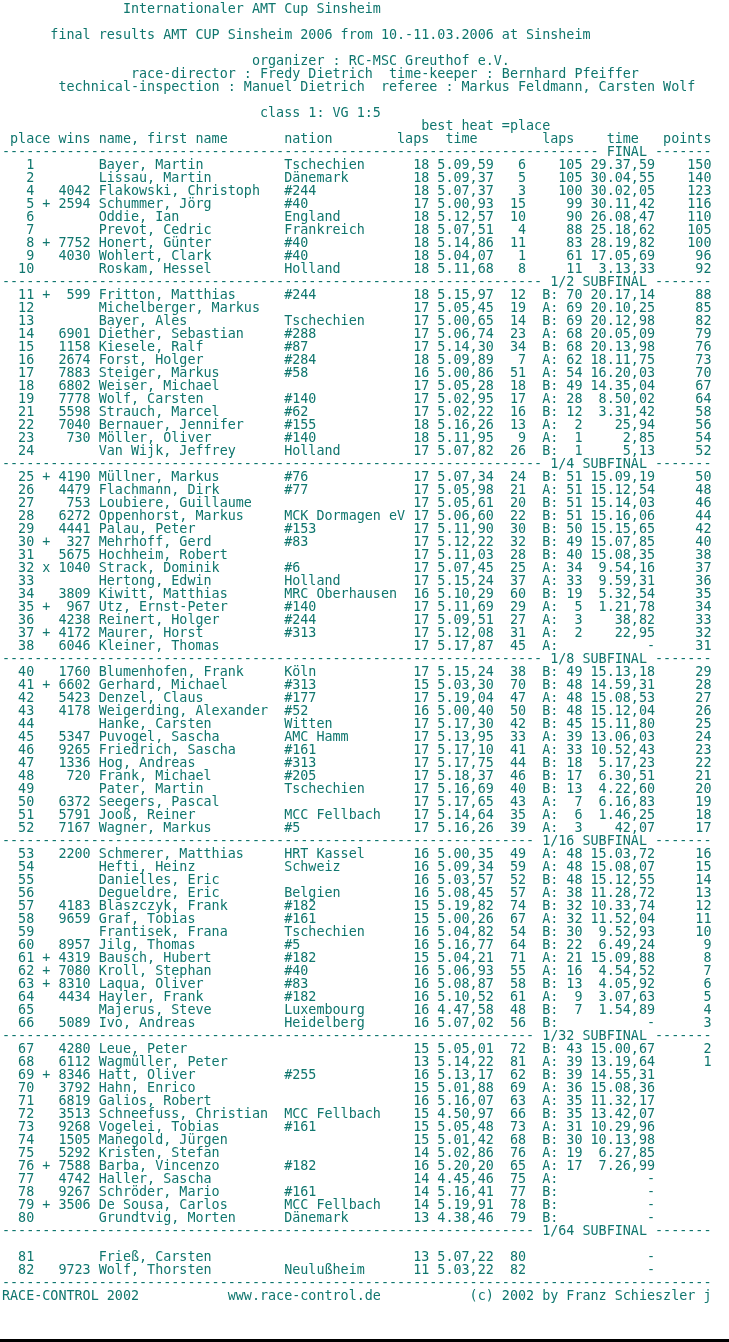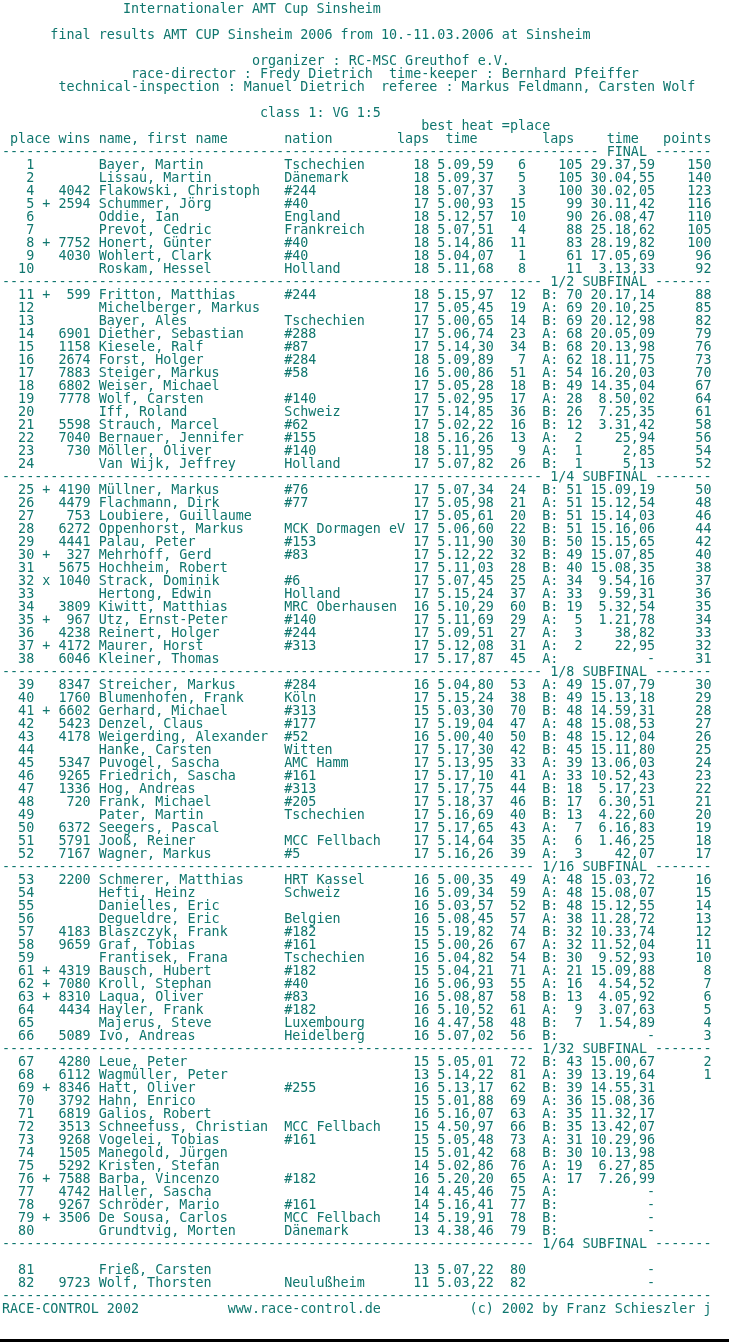--- a/index.html
+++ b/index.html
@@ -47,42 +47,40 @@
       <div class="line">------------------------------------------------------------------- 1/2 SUBFINAL -------</div>
       <div class="line">  11 +  599 Fritton, Matthias      #244            18 5.15,97  12  B: 70 20.17,14     88</div>
       <div class="line">  12        Michelberger, Markus                   17 5.05,45  19  A: 69 20.10,25     85</div>
       <div class="line">  13        Bayer, Ales            Tschechien      17 5.00,65  14  B: 69 20.12,98     82</div>
       <div class="line">  14   6901 Diether, Sebastian     #288            17 5.06,74  23  A: 68 20.05,09     79</div>
       <div class="line">  15   1158 Kiesele, Ralf          #87             17 5.14,30  34  B: 68 20.13,98     76</div>
       <div class="line">  16   2674 Forst, Holger          #284            18 5.09,89   7  A: 62 18.11,75     73</div>
       <div class="line">  17   7883 Steiger, Markus        #58             16 5.00,86  51  A: 54 16.20,03     70</div>
       <div class="line">  18   6802 Weiser, Michael                        17 5.05,28  18  B: 49 14.35,04     67</div>
       <div class="line">  19   7778 Wolf, Carsten          #140            17 5.02,95  17  A: 28  8.50,02     64</div>
-      <div class="line">  20        Iff, Roland            Schweiz         17 5.14,85  36  B: 26  7.25,35     61</div>
       <div class="line">  21   5598 Strauch, Marcel        #62             17 5.02,22  16  B: 12  3.31,42     58</div>
       <div class="line">  22   7040 Bernauer, Jennifer     #155            18 5.16,26  13  A:  2    25,94     56</div>
       <div class="line">  23    730 Möller, Oliver         #140            18 5.11,95   9  A:  1     2,85     54</div>
       <div class="line">  24        Van Wijk, Jeffrey      Holland         17 5.07,82  26  B:  1     5,13     52</div>
       <div class="line">------------------------------------------------------------------- 1/4 SUBFINAL -------</div>
       <div class="line">  25 + 4190 Müllner, Markus        #76             17 5.07,34  24  B: 51 15.09,19     50</div>
       <div class="line">  26   4479 Flachmann, Dirk        #77             17 5.05,98  21  A: 51 15.12,54     48</div>
       <div class="line">  27    753 Loubiere, Guillaume                    17 5.05,61  20  B: 51 15.14,03     46</div>
       <div class="line">  28   6272 Oppenhorst, Markus     MCK Dormagen eV 17 5.06,60  22  B: 51 15.16,06     44</div>
       <div class="line">  29   4441 Palau, Peter           #153            17 5.11,90  30  B: 50 15.15,65     42</div>
       <div class="line">  30 +  327 Mehrhoff, Gerd         #83             17 5.12,22  32  B: 49 15.07,85     40</div>
       <div class="line">  31   5675 Hochheim, Robert                       17 5.11,03  28  B: 40 15.08,35     38</div>
       <div class="line">  32 x 1040 Strack, Dominik        #6              17 5.07,45  25  A: 34  9.54,16     37</div>
       <div class="line">  33        Hertong, Edwin         Holland         17 5.15,24  37  A: 33  9.59,31     36</div>
       <div class="line">  34   3809 Kiwitt, Matthias       MRC Oberhausen  16 5.10,29  60  B: 19  5.32,54     35</div>
       <div class="line">  35 +  967 Utz, Ernst-Peter       #140            17 5.11,69  29  A:  5  1.21,78     34</div>
       <div class="line">  36   4238 Reinert, Holger        #244            17 5.09,51  27  A:  3    38,82     33</div>
       <div class="line">  37 + 4172 Maurer, Horst          #313            17 5.12,08  31  A:  2    22,95     32</div>
       <div class="line">  38   6046 Kleiner, Thomas                        17 5.17,87  45  A:           -     31</div>
       <div class="line">------------------------------------------------------------------- 1/8 SUBFINAL -------</div>
-      <div class="line">  39   8347 Streicher, Markus      #284            16 5.04,80  53  A: 49 15.07,79     30</div>
       <div class="line">  40   1760 Blumenhofen, Frank     Köln            17 5.15,24  38  B: 49 15.13,18     29</div>
       <div class="line">  41 + 6602 Gerhard, Michael       #313            15 5.03,30  70  B: 48 14.59,31     28</div>
       <div class="line">  42   5423 Denzel, Claus          #177            17 5.19,04  47  A: 48 15.08,53     27</div>
       <div class="line">  43   4178 Weigerding, Alexander  #52             16 5.00,40  50  B: 48 15.12,04     26</div>
       <div class="line">  44        Hanke, Carsten         Witten          17 5.17,30  42  B: 45 15.11,80     25</div>
       <div class="line">  45   5347 Puvogel, Sascha        AMC Hamm        17 5.13,95  33  A: 39 13.06,03     24</div>
       <div class="line">  46   9265 Friedrich, Sascha      #161            17 5.17,10  41  A: 33 10.52,43     23</div>
       <div class="line">  47   1336 Hog, Andreas           #313            17 5.17,75  44  B: 18  5.17,23     22</div>
       <div class="line">  48    720 Frank, Michael         #205            17 5.18,37  46  B: 17  6.30,51     21</div>
       <div class="line">  49        Pater, Martin          Tschechien      17 5.16,69  40  B: 13  4.22,60     20</div>
@@ -90,20 +88,21 @@
       <div class="line">  51   5791 Jooß, Reiner           MCC Fellbach    17 5.14,64  35  A:  6  1.46,25     18</div>
       <div class="line">  52   7167 Wagner, Markus         #5              17 5.16,26  39  A:  3    42,07     17</div>
       <div class="line">------------------------------------------------------------------ 1/16 SUBFINAL -------</div>
       <div class="line">  53   2200 Schmerer, Matthias     HRT Kassel      16 5.00,35  49  A: 48 15.03,72     16</div>
       <div class="line">  54        Hefti, Heinz           Schweiz         16 5.09,34  59  A: 48 15.08,07     15</div>
       <div class="line">  55        Danielles, Eric                        16 5.03,57  52  B: 48 15.12,55     14</div>
       <div class="line">  56        Degueldre, Eric        Belgien         16 5.08,45  57  A: 38 11.28,72     13</div>
       <div class="line">  57   4183 Blaszczyk, Frank       #182            15 5.19,82  74  B: 32 10.33,74     12</div>
       <div class="line">  58   9659 Graf, Tobias           #161            15 5.00,26  67  A: 32 11.52,04     11</div>
       <div class="line">  59        Frantisek, Frana       Tschechien      16 5.04,82  54  B: 30  9.52,93     10</div>
+      <div class="line">  60   8957 Jilg, Thomas           #5              16 5.16,77  64  B: 22  6.49,24      9</div>
       <div class="line">  61 + 4319 Bausch, Hubert         #182            15 5.04,21  71  A: 21 15.09,88      8</div>
       <div class="line">  62 + 7080 Kroll, Stephan         #40             16 5.06,93  55  A: 16  4.54,52      7</div>
       <div class="line">  63 + 8310 Laqua, Oliver          #83             16 5.08,87  58  B: 13  4.05,92      6</div>
       <div class="line">  64   4434 Hayler, Frank          #182            16 5.10,52  61  A:  9  3.07,63      5</div>
       <div class="line">  65        Majerus, Steve         Luxembourg      16 4.47,58  48  B:  7  1.54,89      4</div>
       <div class="line">  66   5089 Ivo, Andreas           Heidelberg      16 5.07,02  56  B:           -      3</div>
       <div class="line">------------------------------------------------------------------ 1/32 SUBFINAL -------</div>
       <div class="line">  67   4280 Leue, Peter                            15 5.05,01  72  B: 43 15.00,67      2</div>
       <div class="line">  68   6112 Wagmüller, Peter                       13 5.14,22  81  A: 39 13.19,64      1</div>
       <div class="line">  69 + 8346 Hatt, Oliver           #255            16 5.13,17  62  B: 39 14.55,31       </div>

